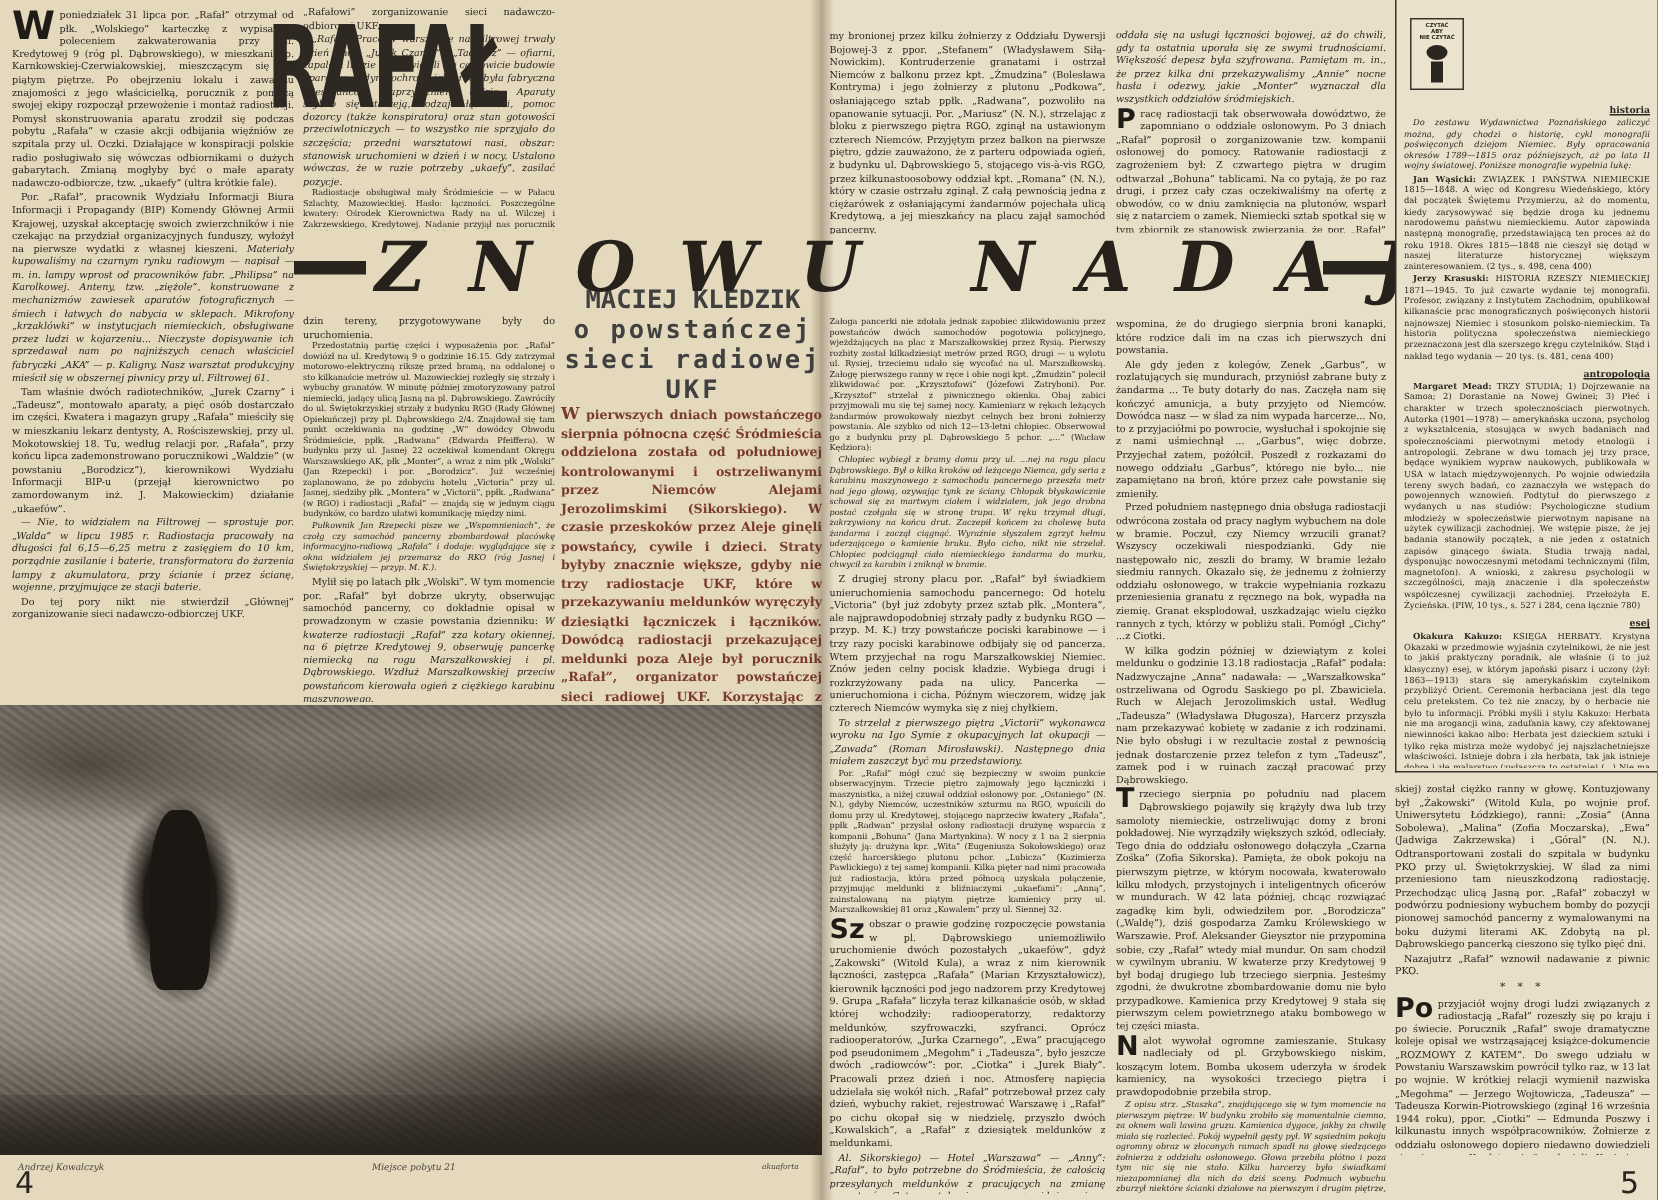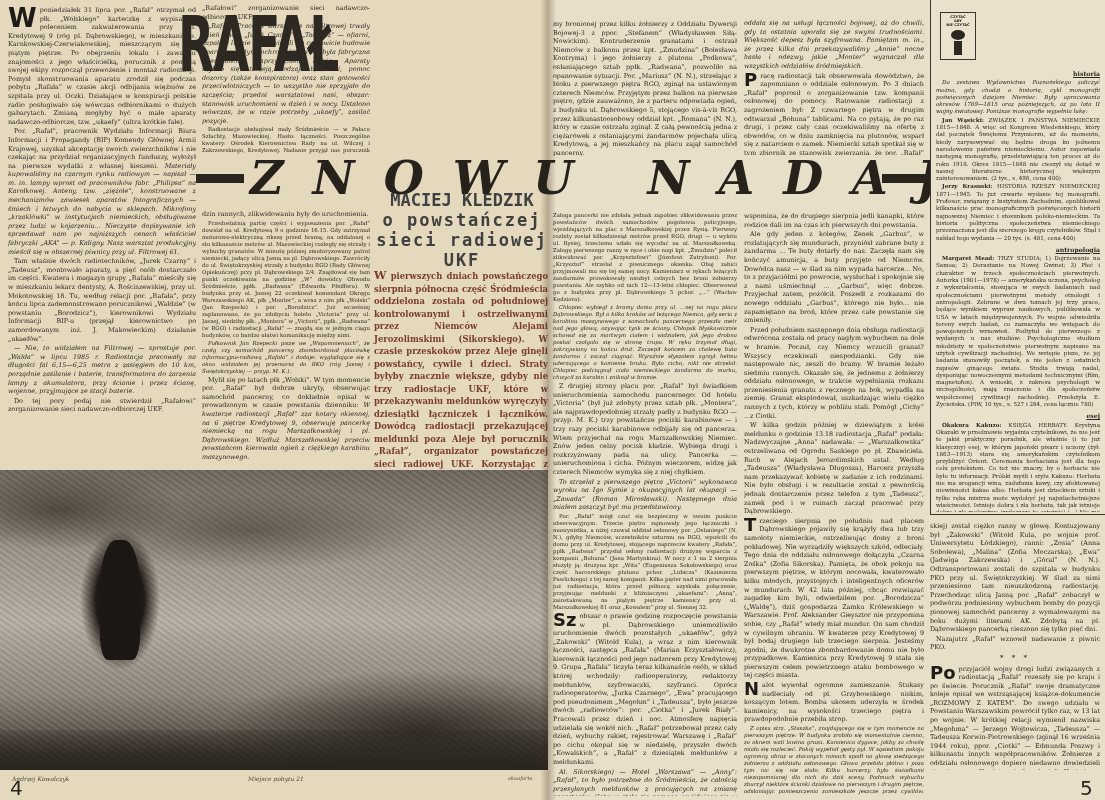--- a/index.html
+++ b/index.html
@@ -71,33 +71,33 @@
 
     <div class="col" style="left:8px; top:6px; width:188px; height:462px;">
       <p class="noindent">
         <span class="dropcap">W</span>
         <span class="bold">poniedziałek 31 lipca</span>
         <span>por. „Rafał” otrzymał od płk. „Wolskiego” karteczkę z wypisanym poleceniem zakwaterowania przy ul. Kredytowej 9 (róg pl. Dąbrowskiego), w mieszkaniu p. Karnkowskiej-Czerwiakowskiej, mieszczącym się na piątym piętrze. Po obejrzeniu lokalu i zawarciu znajomości z jego właścicielką, porucznik z pomocą swojej ekipy rozpoczął przewożenie i montaż radiostacji. Pomysł skonstruowania aparatu zrodził się podczas pobytu „Rafała” w czasie akcji odbijania więźniów ze szpitala przy ul. Oczki. Działające w konspiracji polskie radio posługiwało się wówczas odbiornikami o dużych gabarytach. Zmianą mogłyby być o małe aparaty nadawczo-odbiorcze, tzw. „ukaefy” (ultra krótkie fale).</span>
       </p>
       <p><span>Por. „Rafał”, pracownik Wydziału Informacji Biura Informacji i Propagandy (BIP) Komendy Głównej Armii Krajowej, uzyskał akceptację swoich zwierzchników i nie czekając na przydział organizacyjnych funduszy, wyłożył na pierwsze wydatki z własnej kieszeni.</span> <span class="it">Materiały kupowaliśmy na czarnym rynku radiowym — napisał — m. in. lampy wprost od pracowników fabr. „Philipsa” na Karolkowej. Anteny, tzw. „ziężole”, konstruowane z mechanizmów zawiesek aparatów fotograficznych — śmiech i łatwych do nabycia w sklepach. Mikrofony „krzaklówki” w instytucjach niemieckich, obsługiwane przez ludzi w kojarzeniu... Nieczyste dopisywanie ich sprzedawał nam po najniższych cenach właściciel fabryczki „AKA” — p. Kaligny. Nasz warsztat produkcyjny mieścił się w obszernej piwnicy przy ul. Filtrowej 61.</span></p>
       <p>Tam właśnie dwóch radiotechników, „Jurek Czarny” i „Tadeusz”, montowało aparaty, a pięć osób dostarczało im części. Kwatera i magazyn grupy „Rafała” mieściły się w mieszkaniu lekarz dentysty, A. Rościszewskiej, przy ul. Mokotowskiej 18. Tu, według relacji por. „Rafała”, przy końcu lipca zademonstrowano porucznikowi „Waldzie” (w powstaniu „Borodzicz”), kierownikowi Wydziału Informacji BIP-u (przejął kierownictwo po zamordowanym inż. J. Makowieckim) działanie „ukaefów”.</p>
       <p class="it">— Nie, to widziałem na Filtrowej — sprostuje por. „Walda” w lipcu 1985 r. Radiostacja pracowały na długości fal 6,15—6,25 metra z zasięgiem do 10 km, porządnie zasilanie i baterie, transformatora do żarzenia lampy z akumulatora, przy ścianie i przez ścianę, wojenne, przyjmujące ze stacji baterie.</p>
-      <p>Do tej pory podaj nie stwierdził „Rafałowi” zorganizowanie sieci nadawczo-odbiorczej UKF.</p>
+      <p>Do tej pory nikt nie stwierdził „Głównej” zorganizowanie sieci nadawczo-odbiorczej UKF.</p>
     </div>
 
     <div class="col" style="left:202px; top:4px; width:168px; height:150px;">
       <p class="noindent">„Rafałowi” zorganizowanie sieci nadawczo-odbiorczej UKF.</p>
       <p class="it">„Rafał”: Prace w warsztacie na Filtrowej trwały dzień i noc. „Jurek Czarny” i „Tadeusz” — ofiarni, zapaleni ludzie — poświęcili się całkowicie budowie aparatów. Jedyną ochroną ich pracy była fabryczna mieszkańców, zaprzyjaźnieni ludzie. Aparaty szybko się starzeją, rodzaje łączności, pomoc dozorcy (także konspiratora) oraz stan gotowości przeciwlotniczych — to wszystko nie sprzyjało do szczęścia; przedni warsztatowi nasi, obszar: stanowisk uruchomieni w dzień i w nocy. Ustalono wówczas, że w razie potrzeby „ukaefy”, zasilać pozycje.</p>
       <p class="small">Radiostacje obsługiwał mały Śródmieście — w Pałacu Szlachty, Mazowieckiej. Hasło: łączności. Poszczególne kwatery: Ośrodek Kierownictwa Rady na ul. Wilczej i Zakrzewskiego, Kredytowej. Nadanie przyjął nas porucznik „Rafał”, w tym czasie sztab. Pod koniec radiostacji zaczynał się budowy. Rafał ukrywał się przy pl. Dąbrowskiego. Jednym z ludzi, który ostatni przeszedł stację „Bornio” i zapewnił kontakt podejmując obsługę ze stacji radiowej ul. Powiśle.</p>
     </div>
 
     <div class="rafal-title">RAFAŁ</div>
 
     <div class="col" style="left:202px; top:210px; width:168px; height:258px;">
-      <p class="noindent">dzin rannych, zlikwidowaniu były do uruchomienia.</p>
+      <p class="noindent">dzin tereny, przygotowywane były do uruchomienia.</p>
       <p class="small">Przedostatnią partię części i wyposażenia por. „Rafał” dowiózł na ul. Kredytową 9 o godzinie 16.15. Gdy zatrzymał motorowo-elektryczną rikszę przed bramą, na oddalonej o sto kilkanaście metrów ul. Mazowieckiej rozległy się strzały i wybuchy granatów. W minutę później zmotoryzowany patrol niemiecki, jadący ulicą Jasną na pl. Dąbrowskiego. Zawróciły do ul. Świętokrzyskiej strzały z budynku RGO (Rady Głównej Opiekuńczej) przy pl. Dąbrowskiego 2/4. Znajdował się tam punkt oczekiwania na godzinę „W” dowódcy Obwodu Śródmieście, ppłk. „Radwana” (Edwarda Pfeiffera). W budynku przy ul. Jasnej 22 oczekiwał komendant Okręgu Warszawskiego AK, płk „Monter”, a wraz z nim płk „Wolski” (Jan Rzepecki) i por. „Borodzicz”. Już wcześniej zaplanowano, że po zdobyciu hotelu „Victoria” przy ul. Jasnej, siedziby płk. „Montera” w „Victorii”, ppłk. „Radwana” (w RGO) i radiostacji „Rafał” — znajdą się w jednym ciągu budynków, co bardzo ułatwi komunikację między nimi.</p>
       <p class="small it">Pułkownik Jan Rzepecki pisze we „Wspomnieniach”, że czołg czy samochód pancerny zbombardował placówkę informacyjno-radiową „Rafała” i dodaje: wyglądające się z okna widziałem jej przemarsz do RKO (róg Jasnej i Świętokrzyskiej — przyp. M. K.).</p>
       <p><span>Mylił się po latach płk „Wolski”. W tym momencie por. „Rafał” był dobrze ukryty, obserwując samochód pancerny, co dokładnie opisał w prowadzonym w czasie powstania dzienniku:</span> <span class="it">W kwaterze radiostacji „Rafał” zza kotary okiennej, na 6 piętrze Kredytowej 9, obserwuję pancerkę niemiecką na rogu Marszałkowskiej i pl. Dąbrowskiego. Wzdłuż Marszałkowskiej przeciw powstańcom kierowała ogień z ciężkiego karabinu maszynowego.</span></p>
 
     </div>
 
     <div class="subtitle">
       <div class="author">MACIEJ KLEDZIK</div>
       <div class="line">o powstańczej</div>
       <div class="line">sieci radiowej</div>
@@ -142,21 +142,21 @@
       <p class="small">Por. „Rafał” mógł czuć się bezpieczny w swoim punkcie obserwacyjnym. Trzecie piętro zajmowały jego łączniczki i maszynistka, a niżej czuwał oddział osłonowy por. „Ostaniego” (N. N.), gdyby Niemców, uczestników szturmu na RGO, wpuścili do domu przy ul. Kredytowej, stojącego naprzeciw kwatery „Rafała”, ppłk „Radwan” przysłał osłony radiostacji drużynę wsparcia z kompanii „Bohuna” (Jana Martynkina). W nocy z 1 na 2 sierpnia służyły ją: drużyna kpr. „Wita” (Eugeniusza Sokołowskiego) oraz część harcerskiego plutonu pchor. „Lubicza” (Kazimierza Pawlickiego) z tej samej kompanii. Kilka pięter nad nimi pracowała już radiostacja, która przed północą uzyskała połączenie, przyjmując meldunki z bliźniaczymi „ukaefami”: „Anną”, zainstalowaną na piątym piętrze kamienicy przy ul. Marszałkowskiej 81 oraz „Kowalem” przy ul. Siennej 32.</p>
       <p class="noindent">
         <span class="bigcap">Sz</span>
         <span class="bold">obszar o prawie godzinę</span>
         <span>rozpoczęcie powstania w pl. Dąbrowskiego uniemożliwiło uruchomienie dwóch pozostałych „ukaefów”, gdyż „Zakowski” (Witold Kula), a wraz z nim kierownik łączności, zastępca „Rafała” (Marian Krzyształowicz), kierownik łączności pod jego nadzorem przy Kredytowej 9. Grupa „Rafała” liczyła teraz kilkanaście osób, w skład której wchodziły: radiooperatorzy, redaktorzy meldunków, szyfrowaczki, szyfranci. Oprócz radiooperatorów, „Jurka Czarnego”, „Ewa” pracującego pod pseudonimem „Megohm” i „Tadeusza”, było jeszcze dwóch „radiowców”: por. „Ciotka” i „Jurek Biały”. Pracowali przez dzień i noc. Atmosferę napięcia udzielała się wokół nich. „Rafał” potrzebował przez cały dzień, wybuchy rakiet, rejestrować Warszawę i „Rafał” po cichu okopał się w niedzielę, przyszło dwóch „Kowalskich”, a „Rafał” z dziesiątek meldunków z meldunkami.</span>
       </p>
       <p class="it">Al. Sikorskiego) — Hotel „Warszawa” — „Anny”: „Rafał”, to było potrzebne do Śródmieścia, że całością przesyłanych meldunków z pracujących na zmianę operatorów. Gotowa stała się pomocą, znajdującą się w Śródmieściu-Północ i w Śródmieściu-Południe w pierwszym dniu powstania łączność BIP</p>
     </div>
 
     <div class="col" style="left:196px; top:212px; width:180px; height:584px;">
-      <p class="noindent">wspomina, że do drugiego sierpnia jedli kanapki, które rodzice dali im na czas ich pierwszych dni powstania.</p>
+      <p class="noindent">wspomina, że do drugiego sierpnia broni kanapki, które rodzice dali im na czas ich pierwszych dni powstania.</p>
       <p>Ale gdy jeden z kolegów, Zenek „Garbus”, w rozlatujących się mundurach, przyniósł zabrane buty z żandarma ... Te buty dotarły do nas. Zaczęła nam się kończyć amunicja, a buty przyjęto od Niemców. Dowódca nasz — w ślad za nim wypada harcerze... No, to z przyjaciółmi po powrocie, wysłuchał i spokojnie się z nami uśmiechnął ... „Garbus”, więc dobrze. Przyjechał zatem, pożółcił. Poszedł z rozkazami do nowego oddziału „Garbus”, którego nie było... nie zapamiętano na broń, które przez całe powstanie się zmieniły.</p>
       <p>Przed południem następnego dnia obsługa radiostacji odwrócona została od pracy nagłym wybuchem na dole w bramie. Poczuł, czy Niemcy wrzucili granat? Wszyscy oczekiwali niespodzianki. Gdy nie następowało nic, zeszli do bramy. W bramie leżało siedmiu rannych. Okazało się, że jednemu z żołnierzy oddziału osłonowego, w trakcie wypełniania rozkazu przeniesienia granatu z ręcznego na bok, wypadła na ziemię. Granat eksplodował, uszkadzając wielu ciężko rannych z tych, którzy w pobliżu stali. Pomógł „Cichy” ...z Ciotki.</p>
       <p>W kilka godzin później w dziewiątym z kolei meldunku o godzinie 13.18 radiostacja „Rafał” podała: Nadzwyczajne „Anna” nadawała: — „Warszałkowska” ostrzeliwana od Ogrodu Saskiego po pl. Zbawiciela. Ruch w Alejach Jerozolimskich ustał. Według „Tadeusza” (Władysława Długosza), Harcerz przyszła nam przekazywać kobietę w zadanie z ich rodzinami. Nie było obsługi i w rezultacie został z pewnością jednak dostarczenie przez telefon z tym „Tadeusz”, zamek pod i w ruinach zaczął pracować przy Dąbrowskiego.</p>
       <p class="noindent">
         <span class="bigcap">T</span>
         <span class="bold">rzeciego sierpnia</span>
         <span>po południu nad placem Dąbrowskiego pojawiły się krążyły dwa lub trzy samoloty niemieckie, ostrzeliwując domy z broni pokładowej. Nie wyrządziły większych szkód, odleciały. Tego dnia do oddziału osłonowego dołączyła „Czarna Zośka” (Zofia Sikorska). Pamięta, że obok pokoju na pierwszym piętrze, w którym nocowała, kwaterowało kilku młodych, przystojnych i inteligentnych oficerów w mundurach. W 42 lata później, chcąc rozwiązać zagadkę kim byli, odwiedziłem por. „Borodzicza” („Waldę”), dziś gospodarza Zamku Królewskiego w Warszawie. Prof. Aleksander Gieysztor nie przypomina sobie, czy „Rafał” wtedy miał mundur. On sam chodził w cywilnym ubraniu. W kwaterze przy Kredytowej 9 był bodaj drugiego lub trzeciego sierpnia. Jesteśmy zgodni, że dwukrotne zbombardowanie domu nie było przypadkowe. Kamienica przy Kredytowej 9 stała się pierwszym celem powietrznego ataku bombowego w tej części miasta.</span>
       </p>
       <p class="noindent">
         <span class="bigcap">N</span>

